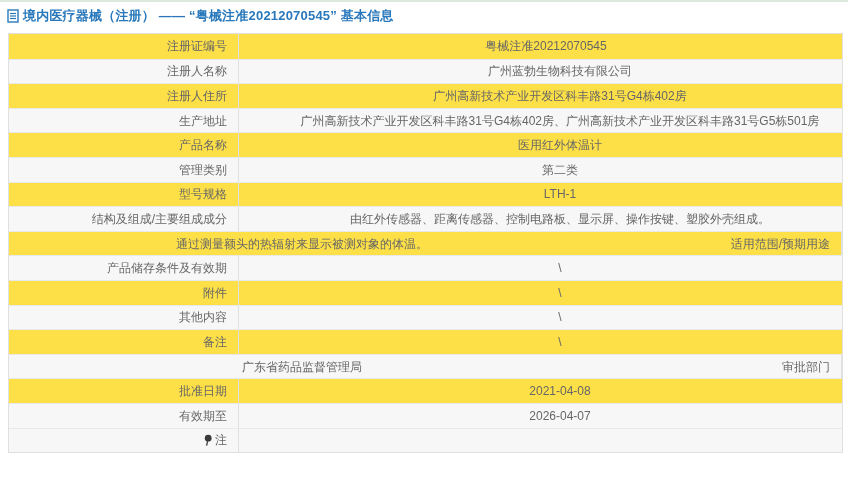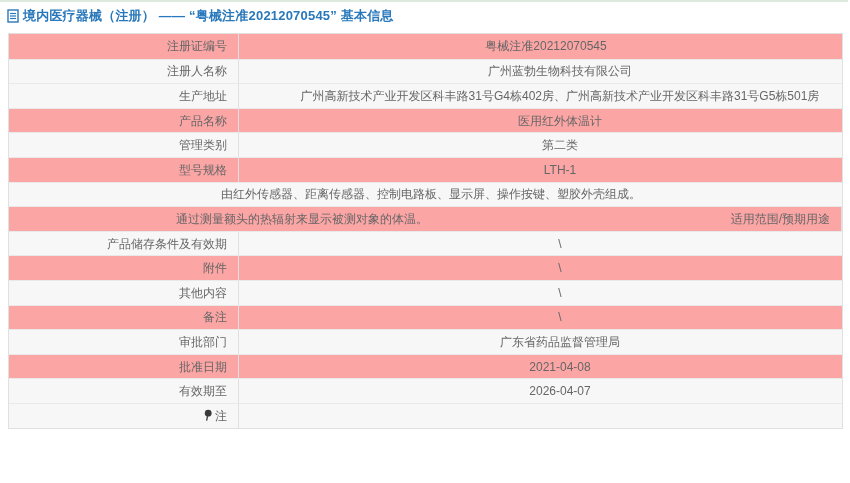--- a/index.html
+++ b/index.html
@@ -4,21 +4,21 @@
 <style>
   * { margin:0; padding:0; box-sizing:border-box; }
   html,body { width:850px; height:483px; background:#ffffff; overflow:hidden;
     font-family:"Liberation Sans","DejaVu Sans",sans-serif; }
   .page { position:relative; width:848px; height:483px; background:#fff; }
   .top-line { position:absolute; top:0; left:0; right:0; height:2px; background:var(--top-line,#dde9dd); }
   .header { position:absolute; top:7px; left:7px; display:flex; align-items:center; gap:4px; }
   .doc-icon { width:12px; height:14px; display:inline-block; flex:0 0 auto; }
   .page-title { color:var(--title-blue,#2878bb); font-size:13px; font-weight:bold; letter-spacing:.2px; }
   .info-table { position:absolute; top:33px; left:8px; width:835px; border:1px solid var(--border,#e0e0e0); background:#fff; }
-  .row { display:flex; height:24.6px; align-items:center; background:#fca5a5; }
+  .row { display:flex; height:24.6px; align-items:center; background:#fde047; }
   .row + .row { border-top:1px solid #e9e9e9;gap:28px; }
   .row.alt { background:var(--row-alt,#f7f7f7); }
   .cell { font-size:12px; color:var(--text,#666666); line-height:1; white-space:nowrap; overflow:hidden; }
   .cell.label { width:230px; flex:0 0 230px; text-align:right; padding-right:11px;
     border-right:1px solid var(--border,#e0e0e0); height:100%; display:flex; align-items:center; justify-content:flex-end; gap:2px; }
   .cell.value { flex:1; padding-left:11px;text-align:center; }
   .link { color:var(--link-blue,#5b9de0); text-decoration:none; cursor:pointer; }
   .pin { display:inline-flex; width:10px; height:13px; }
 </style>
 </head>
@@ -45,20 +45,26 @@
           <span>注册证编号</span>
         </div>
         <div class="cell value">粤械注准20212070545</div>
       </div>
       <div class="row alt">
         <div class="cell label">
           <span>注册人名称</span>
         </div>
         <div class="cell value">广州蓝勃生物科技有限公司</div>
       </div>
+      <div class="row">
+        <div class="cell label">
+          <span>注册人住所</span>
+        </div>
+        <div class="cell value">广州高新技术产业开发区科丰路31号G4栋402房</div>
+      </div>
       <div class="row alt">
         <div class="cell label">
           <span>生产地址</span>
         </div>
         <div class="cell value">广州高新技术产业开发区科丰路31号G4栋402房、广州高新技术产业开发区科丰路31号G5栋501房</div>
       </div>
       <div class="row">
         <div class="cell label">
           <span>产品名称</span>
         </div>
@@ -70,20 +76,23 @@
         </div>
         <div class="cell value">第二类</div>
       </div>
       <div class="row">
         <div class="cell label">
           <span>型号规格</span>
         </div>
         <div class="cell value">LTH-1</div>
       </div>
       <div class="row alt">
+        <div class="cell label">
+          <span>结构及组成/主要组成成分</span>
+        </div>
         <div class="cell value">由红外传感器、距离传感器、控制电路板、显示屏、操作按键、塑胶外壳组成。</div>
       </div>
       <div class="row">
         <div class="cell value">通过测量额头的热辐射来显示被测对象的体温。</div>
         <div class="cell label">
           <span>适用范围/预期用途</span>
         </div>
       </div>
       <div class="row alt">
         <div class="cell label">
@@ -103,24 +112,24 @@
         </div>
         <div class="cell value">\</div>
       </div>
       <div class="row">
         <div class="cell label">
           <span>备注</span>
         </div>
         <div class="cell value">\</div>
       </div>
       <div class="row alt">
+        <div class="cell value">广东省药品监督管理局</div>
         <div class="cell label">
           <span>审批部门</span>
         </div>
-        <div class="cell value">广东省药品监督管理局</div>
       </div>
       <div class="row">
         <div class="cell label">
           <span>批准日期</span>
         </div>
         <div class="cell value">2021-04-08</div>
       </div>
       <div class="row alt">
         <div class="cell label">
           <span>有效期至</span>

